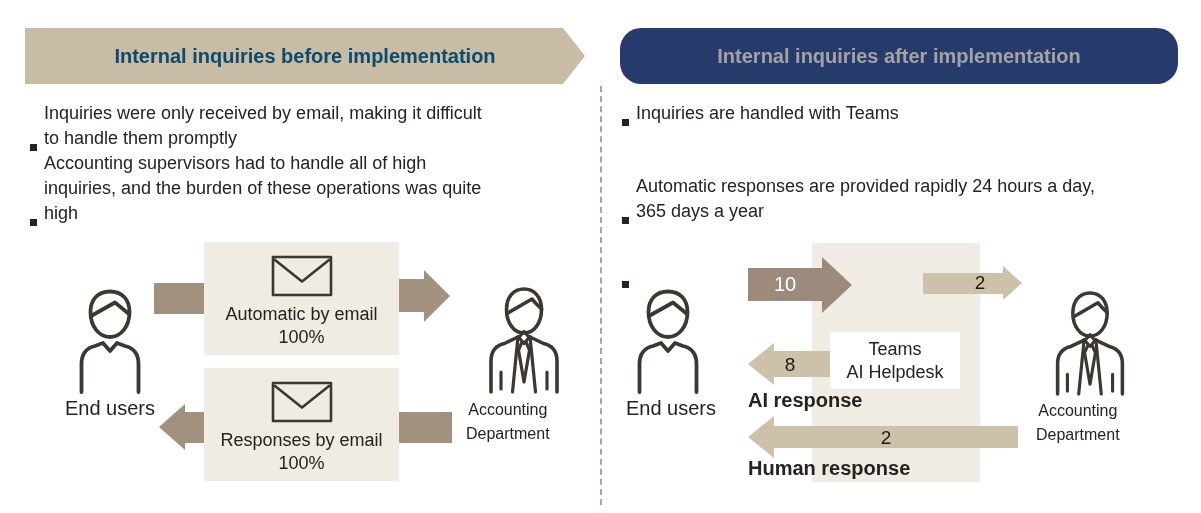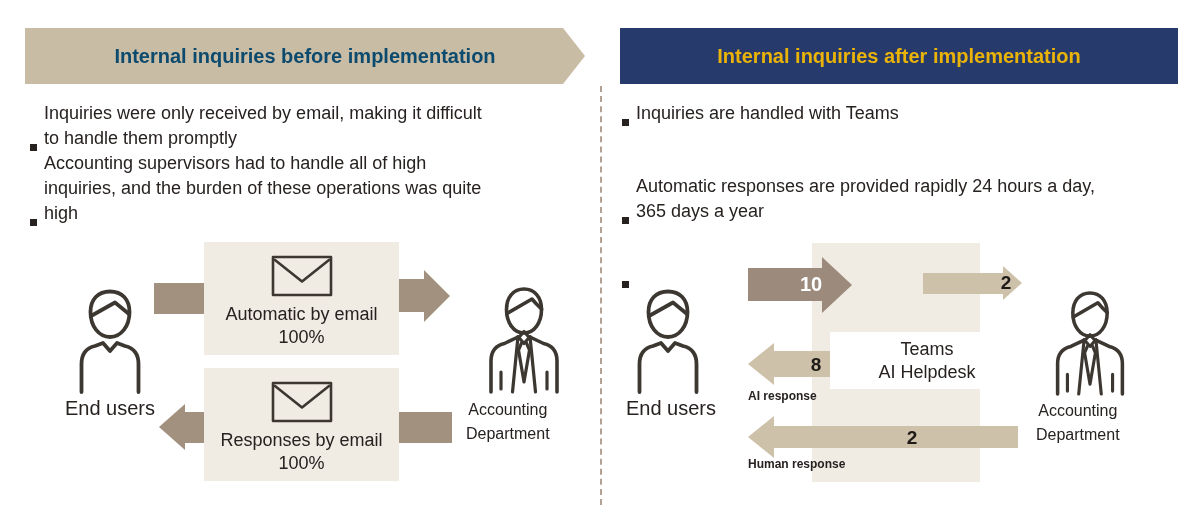--- a/index.html
+++ b/index.html
@@ -7,39 +7,39 @@
     position:relative;width:1201px;height:513px;background:#ffffff;overflow:hidden;
     font-family:"Liberation Sans","DejaVu Sans",sans-serif;color:#272220;
   }
   .abs{position:absolute;}
   .preline{white-space:pre-line;}
   
   .banner{display:flex;align-items:center;justify-content:center;font-size:20px;font-weight:700;}
   .banner-before{left:25px;top:28px;width:560px;height:56px;background:#c9bca5;color:#0c4a6e;
     -webkit-clip-path:polygon(0 0,calc(100% - 22px) 0,100% 50%,calc(100% - 22px) 100%,0 100%);
     clip-path:polygon(0 0,calc(100% - 22px) 0,100% 50%,calc(100% - 22px) 100%,0 100%);}
-  .banner-after{left:620px;top:28px;width:558px;height:56px;background:#273a6c;color:#eab308;}
+  .banner-after{left:620px;top:28px;width:558px;height:56px;background:#273a6c;color:#a3a3a3;border-radius:21px;}
   
   .bullets{display:flex;flex-direction:column;}
   .bullet-row{display:flex;align-items:flex-end;}
   .bullet-marker{width:7px;height:7px;background:#272220;margin:9px 7px 0 0;flex:none;}
   .bullet-text{font-size:18px;line-height:25px;}
   
   .flow-box{background:#f0ebe3;display:flex;flex-direction:column;align-items:center;z-index:1;}
   .flow-box .box-text{font-size:18px;line-height:23px;text-align:center;margin-top:6px;}
   .panel{background:#f1ece3;z-index:0;}
   .shaft{position:absolute;z-index:1;}
   .tri{position:absolute;width:0;height:0;z-index:1;}
   .taupe{background:#a3917f;}
-  .num{position:absolute;z-index:2;font-size:19px;font-weight:700;text-align:center;color:#1e1a17;line-height:25px;margin-left:26px;}
+  .num{position:absolute;z-index:2;font-size:19px;font-weight:400;text-align:center;color:#1e1a17;line-height:25px;}
   .person-label{font-size:20px;text-align:center;line-height:23px;}
   .person-label-left{font-size:16px;text-align:center;line-height:24px;}
   .teams-box{background:#ffffff;display:flex;align-items:center;justify-content:center;
-    font-size:18px;line-height:23px;text-align:center;z-index:2;padding-left:32px;}
-  .resp-label{font-size:12px;font-weight:700;z-index:2;}
+    font-size:18px;line-height:23px;text-align:center;z-index:2;}
+  .resp-label{font-size:20px;font-weight:700;z-index:2;}
   .divider{border-left:2px dashed #b3a294;width:0;}
   svg.icon{display:block;}
   svg.icon *{fill:none;stroke:#3c3731;stroke-linecap:round;stroke-linejoin:round;}
 </style>
 </head>
 <body>
 
 <div id="stage">
 
   <div class="abs banner banner-before">

